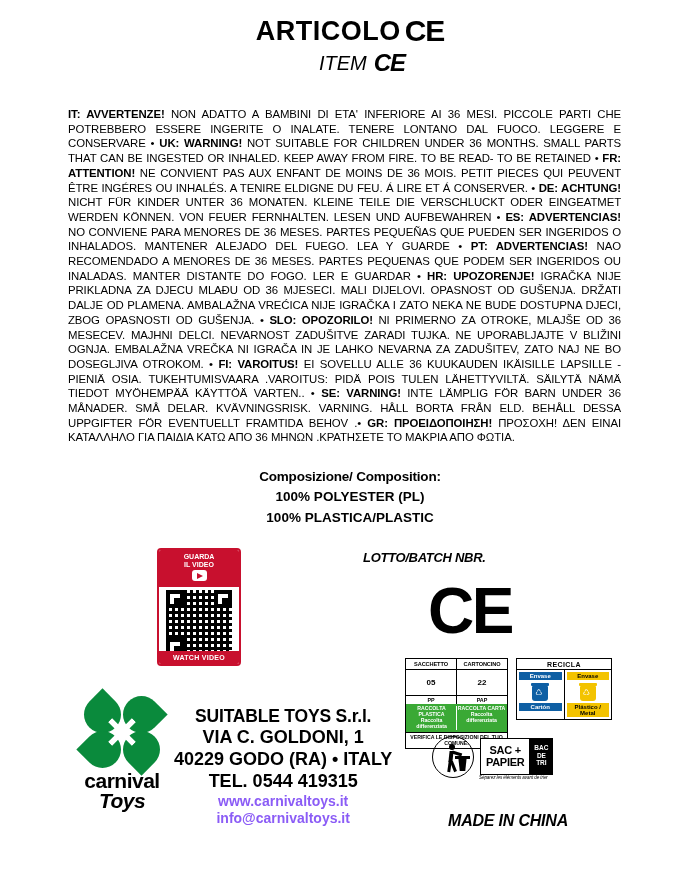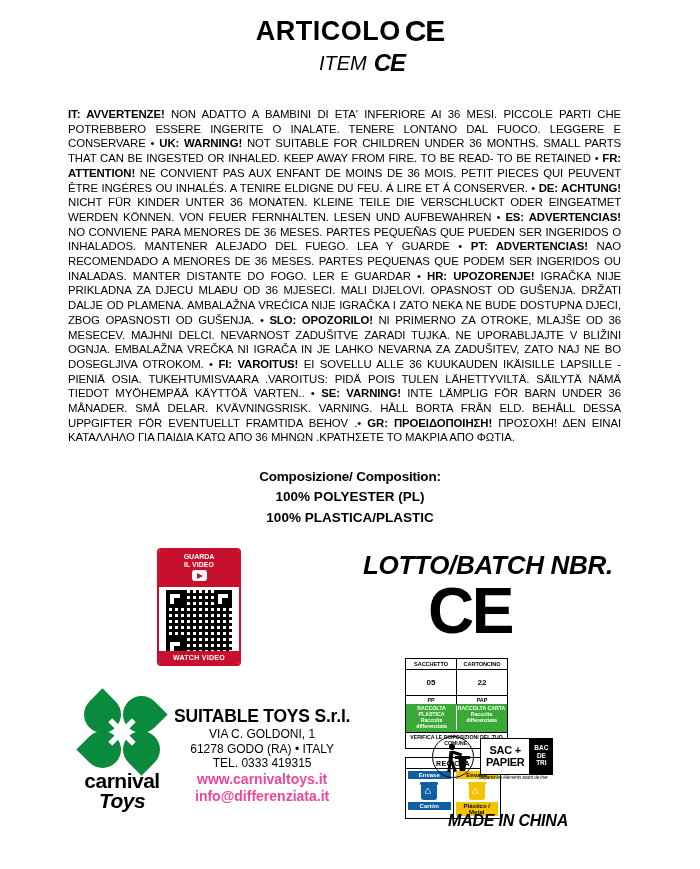--- a/index.html
+++ b/index.html
@@ -153,39 +153,39 @@
     font-weight: bold;
     padding: 3px 0;
     letter-spacing: 0.3px;
   }
 
   
   .lotto {
     position: absolute;
     left: 363px;
     top: 4px;
-    font-size: 26px;
+    font-size: 13px;
     font-weight: bold;
     font-style: italic;
     letter-spacing: -0.3px;
   }
   .ce-large-wrap {
     position: absolute;
     left: 428px;
     top: 28px;
   }
 
   
   .recycle-cluster {
     position: absolute;
     left: 405px;
     top: 112px;
     width: 225px;
   }
-  .rec-row1 { display: flex; align-items: flex-start; gap: 8px; flex-direction: column; }
+  .rec-row1 { display: flex; align-items: flex-start; gap: 8px; }
 
   .rec-box {
     border: 1px solid #000;
     width: 103px;
     background: #fff;
     font-size: 5.6px;
     text-align: center;
   }
   .rec-head {
     display: flex;
@@ -441,28 +441,28 @@
   .company-text {
     text-align: center;
     padding-top: 10px;
   }
   .company-name {
     font-size: 17.5px;
     font-weight: bold;
     letter-spacing: -0.2px;
   }
   .company-line {
-    font-size: 12px;
-    font-weight: normal;
+    font-size: 18px;
+    font-weight: bold;
     line-height: 1.22;
   }
   .company-web {
     font-size: 14px;
     font-weight: bold;
-    color: #ec4899;
+    color: #8b5cf6;
     line-height: 1.22;
   }
 
   .made-in {
     position: absolute;
     left: 448px;
     top: 266px;
     font-size: 16px;
     font-weight: bold;
     font-style: italic;
@@ -616,22 +616,22 @@
           <span class="leaf l3"></span>
             <span class="leaf l4"></span>
           <span class="xmark"></span>
         </div>
         <div class="clover-word">carnival</div>
         <div class="clover-word2">Toys</div>
       </div>
       <div class="company-text">
         <div class="company-name">SUITABLE TOYS S.r.l.</div>
         <div class="company-line">VIA C. GOLDONI, 1</div>
-        <div class="company-line">61278 GODO (RA) • ITALY</div>
-        <div class="company-line">TEL. 0333 419315</div>
+        <div class="company-line">40229 GODO (RA) • ITALY</div>
+        <div class="company-line">TEL. 0544 419315</div>
         <div class="company-web">www.carnivaltoys.it</div>
-        <div class="company-web">info@differenziata.it</div>
+        <div class="company-web">info@carnivaltoys.it</div>
       </div>
     </div>
 
     <div class="made-in">MADE IN CHINA</div>
   </div>
 </div>
 
 </body></html>

